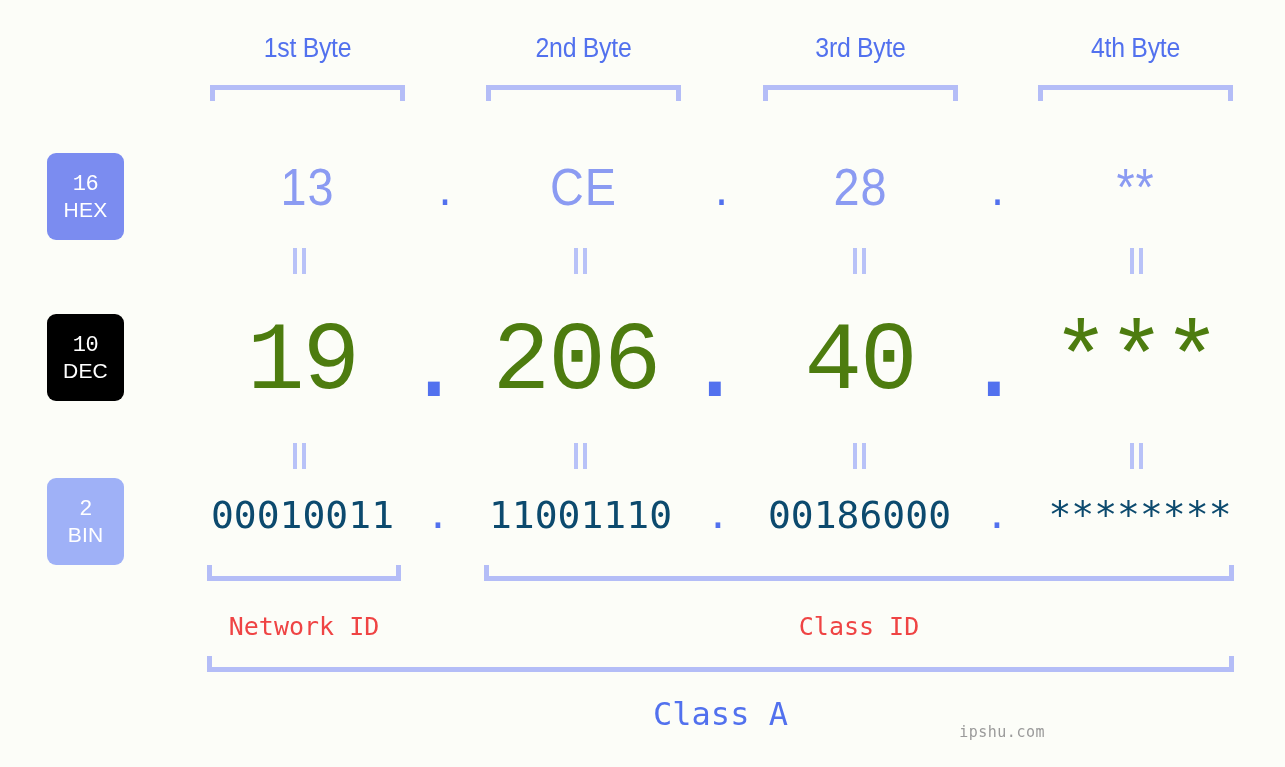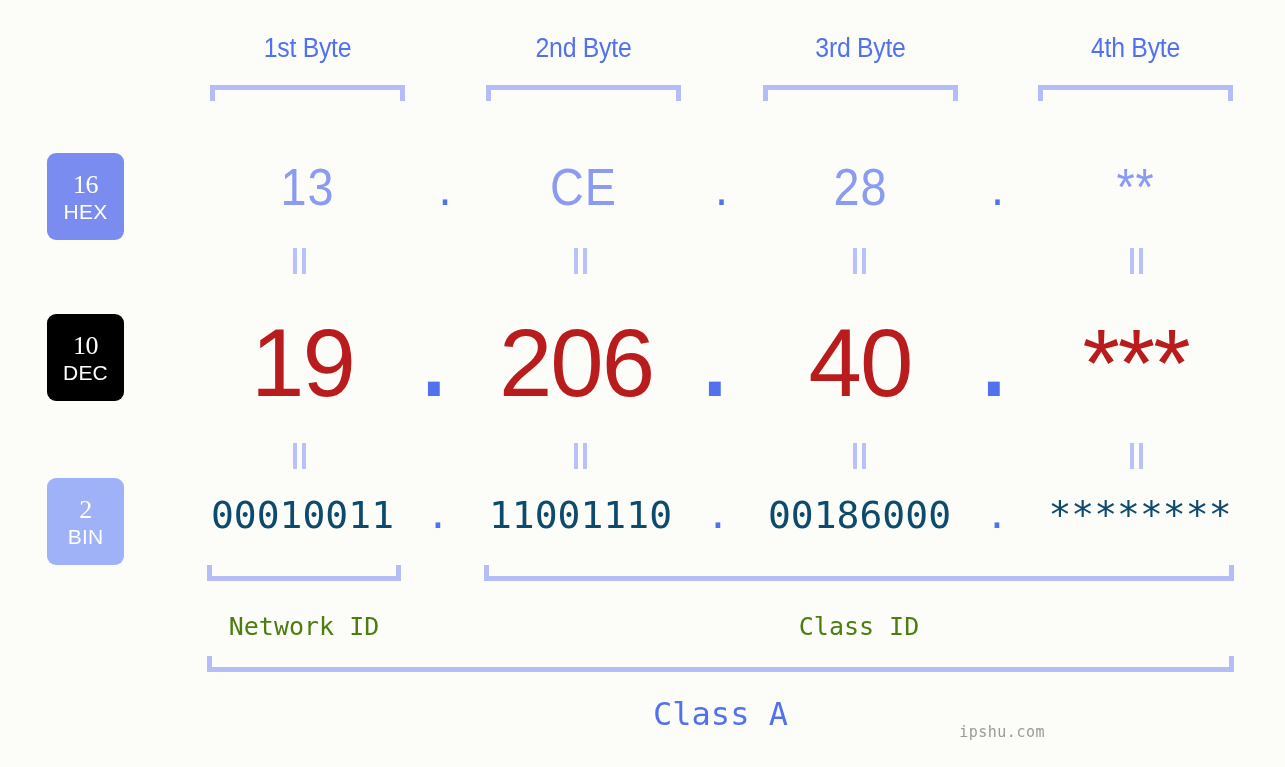--- a/index.html
+++ b/index.html
@@ -58,22 +58,22 @@
     width: 77px;
     border-radius: 9px;
     color: #ffffff;
     display: flex;
     flex-direction: column;
     align-items: center;
     justify-content: center;
     line-height: 1;
   }
   .badge .num {
-    font-size: 26px;
-    font-family: Liberation Serif, serif;
+    font-size: 22px;
+    font-family: Liberation Mono, monospace;
     letter-spacing: -0.5px;
   }
   .badge .abbr {
     font-size: 21px;
     font-family: "Liberation Sans", sans-serif;
     margin-top: 3px;
     letter-spacing: 0.2px;
   }
   #badge-hex { top: 153px; height: 87px; background: #7b8cf0; }
   #badge-dec { top: 314px; height: 87px; background: #000000; }
@@ -105,23 +105,23 @@
   #row-hex .dot {
     font-size: 52px;
     color: #5271ee;
     line-height: 70px;
     font-family: "Liberation Sans", sans-serif;
   }
 
   
   #row-dec { top: 298px; }
   #row-dec .cell {
-    font-family: Liberation Sans, sans-serif;
+    font-family: Liberation Mono, monospace;
     font-size: 96px;
-    color: #b91c1c;
+    color: #4d7c0f;
     line-height: 130px;
     letter-spacing: -2px;
   }
   #row-dec .dot {
     font-family: "DejaVu Sans Mono", monospace;
     font-size: 96px;
     color: #5271ee;
     line-height: 130px;
   }
 
@@ -156,21 +156,21 @@
     background: #b8c2f8;
   }
   .eq::before { left: 4px; }
   .eq::after  { left: 13px; }
 
   
   .id-label {
     position: absolute;
     font-family: "DejaVu Sans Mono", monospace;
     font-size: 25px;
-    color: #4d7c0f;
+    color: #ef4444;
     text-align: center;
     white-space: nowrap;
   }
 
   
   #class-label {
     position: absolute;
     font-family: "DejaVu Sans Mono", monospace;
     font-size: 32px;
     color: #5271ee;

